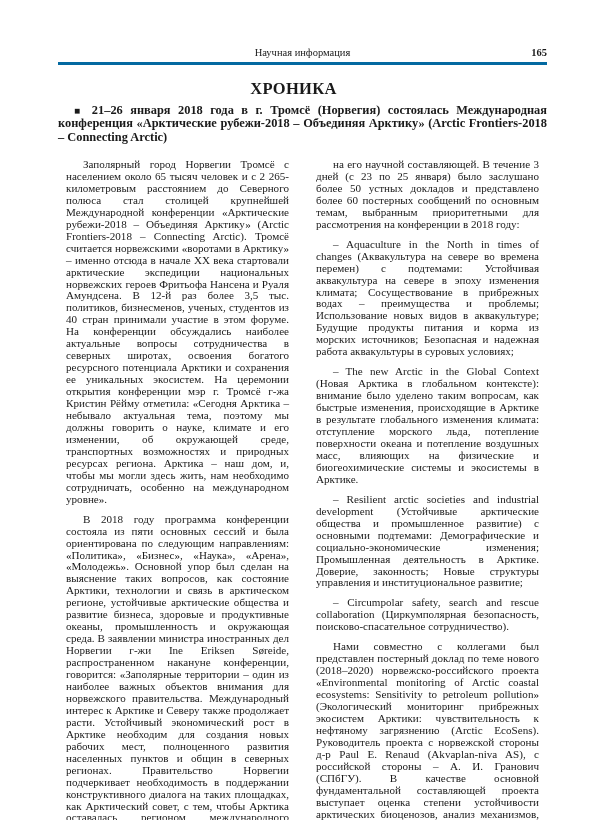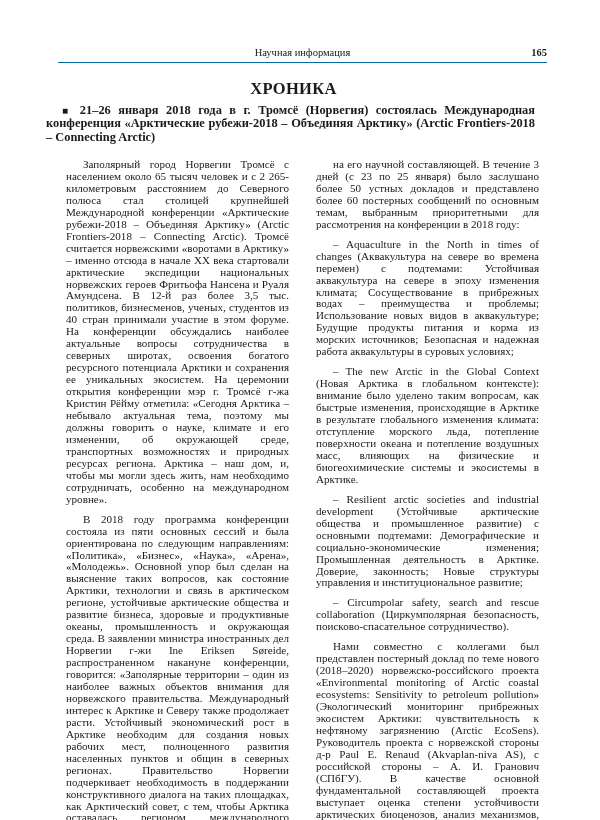--- a/index.html
+++ b/index.html
@@ -1,24 +1,24 @@
 <!DOCTYPE html>
 <html><head>
 <meta charset="utf-8">
 <style>
   html, body { margin: 0; padding: 0; background: #ffffff; }
   body { width: 600px; height: 820px; position: relative; overflow: hidden;
          font-family: "Liberation Serif", "DejaVu Serif", serif; color: #1a1a1a; }
   .running-head { position: absolute; left: 58px; top: 46px; width: 489px; height: 16px;
-                  border-bottom: 1px solid #0369a1; font-size: 10.5px; }
+                  border-bottom: 3px solid #0369a1; font-size: 10.5px; }
   .running-head .section { position: absolute; left: 0; right: 0; text-align: center; top: 1px; }
   .running-head .page-no { position: absolute; right: 0; top: 1px; font-weight: bold; }
   .rubric { position: absolute; left: 49px; top: 79px; width: 489px; text-align: center;
             font-size: 16.5px; font-weight: bold; letter-spacing: 0.3px; }
-  .headline { position: absolute; left: 46px; top: 104px; width: 489px;
+  .headline { position: absolute; left: 58px; top: 104px; width: 489px;
               font-size: 12.4px; font-weight: bold; line-height: 13.4px; text-align: justify;
               text-indent: 16px; hyphens: manual; }
   .headline .bullet { font-size: 10px; }
   .col { position: absolute; top: 151px; width: 239px; font-size: 11.1px; line-height: 11.95px;
          text-align: justify; hyphens: manual; }
   .col p { margin: 8px; text-indent: 17px; }
   .col-left { left: 58px; }
   .col-right { left: 308px; }
   .signature { text-align: right; font-style: italic; font-size: 10px; line-height: 12px; margin-top: 2px; }
   .signature div { text-indent: 0; }

